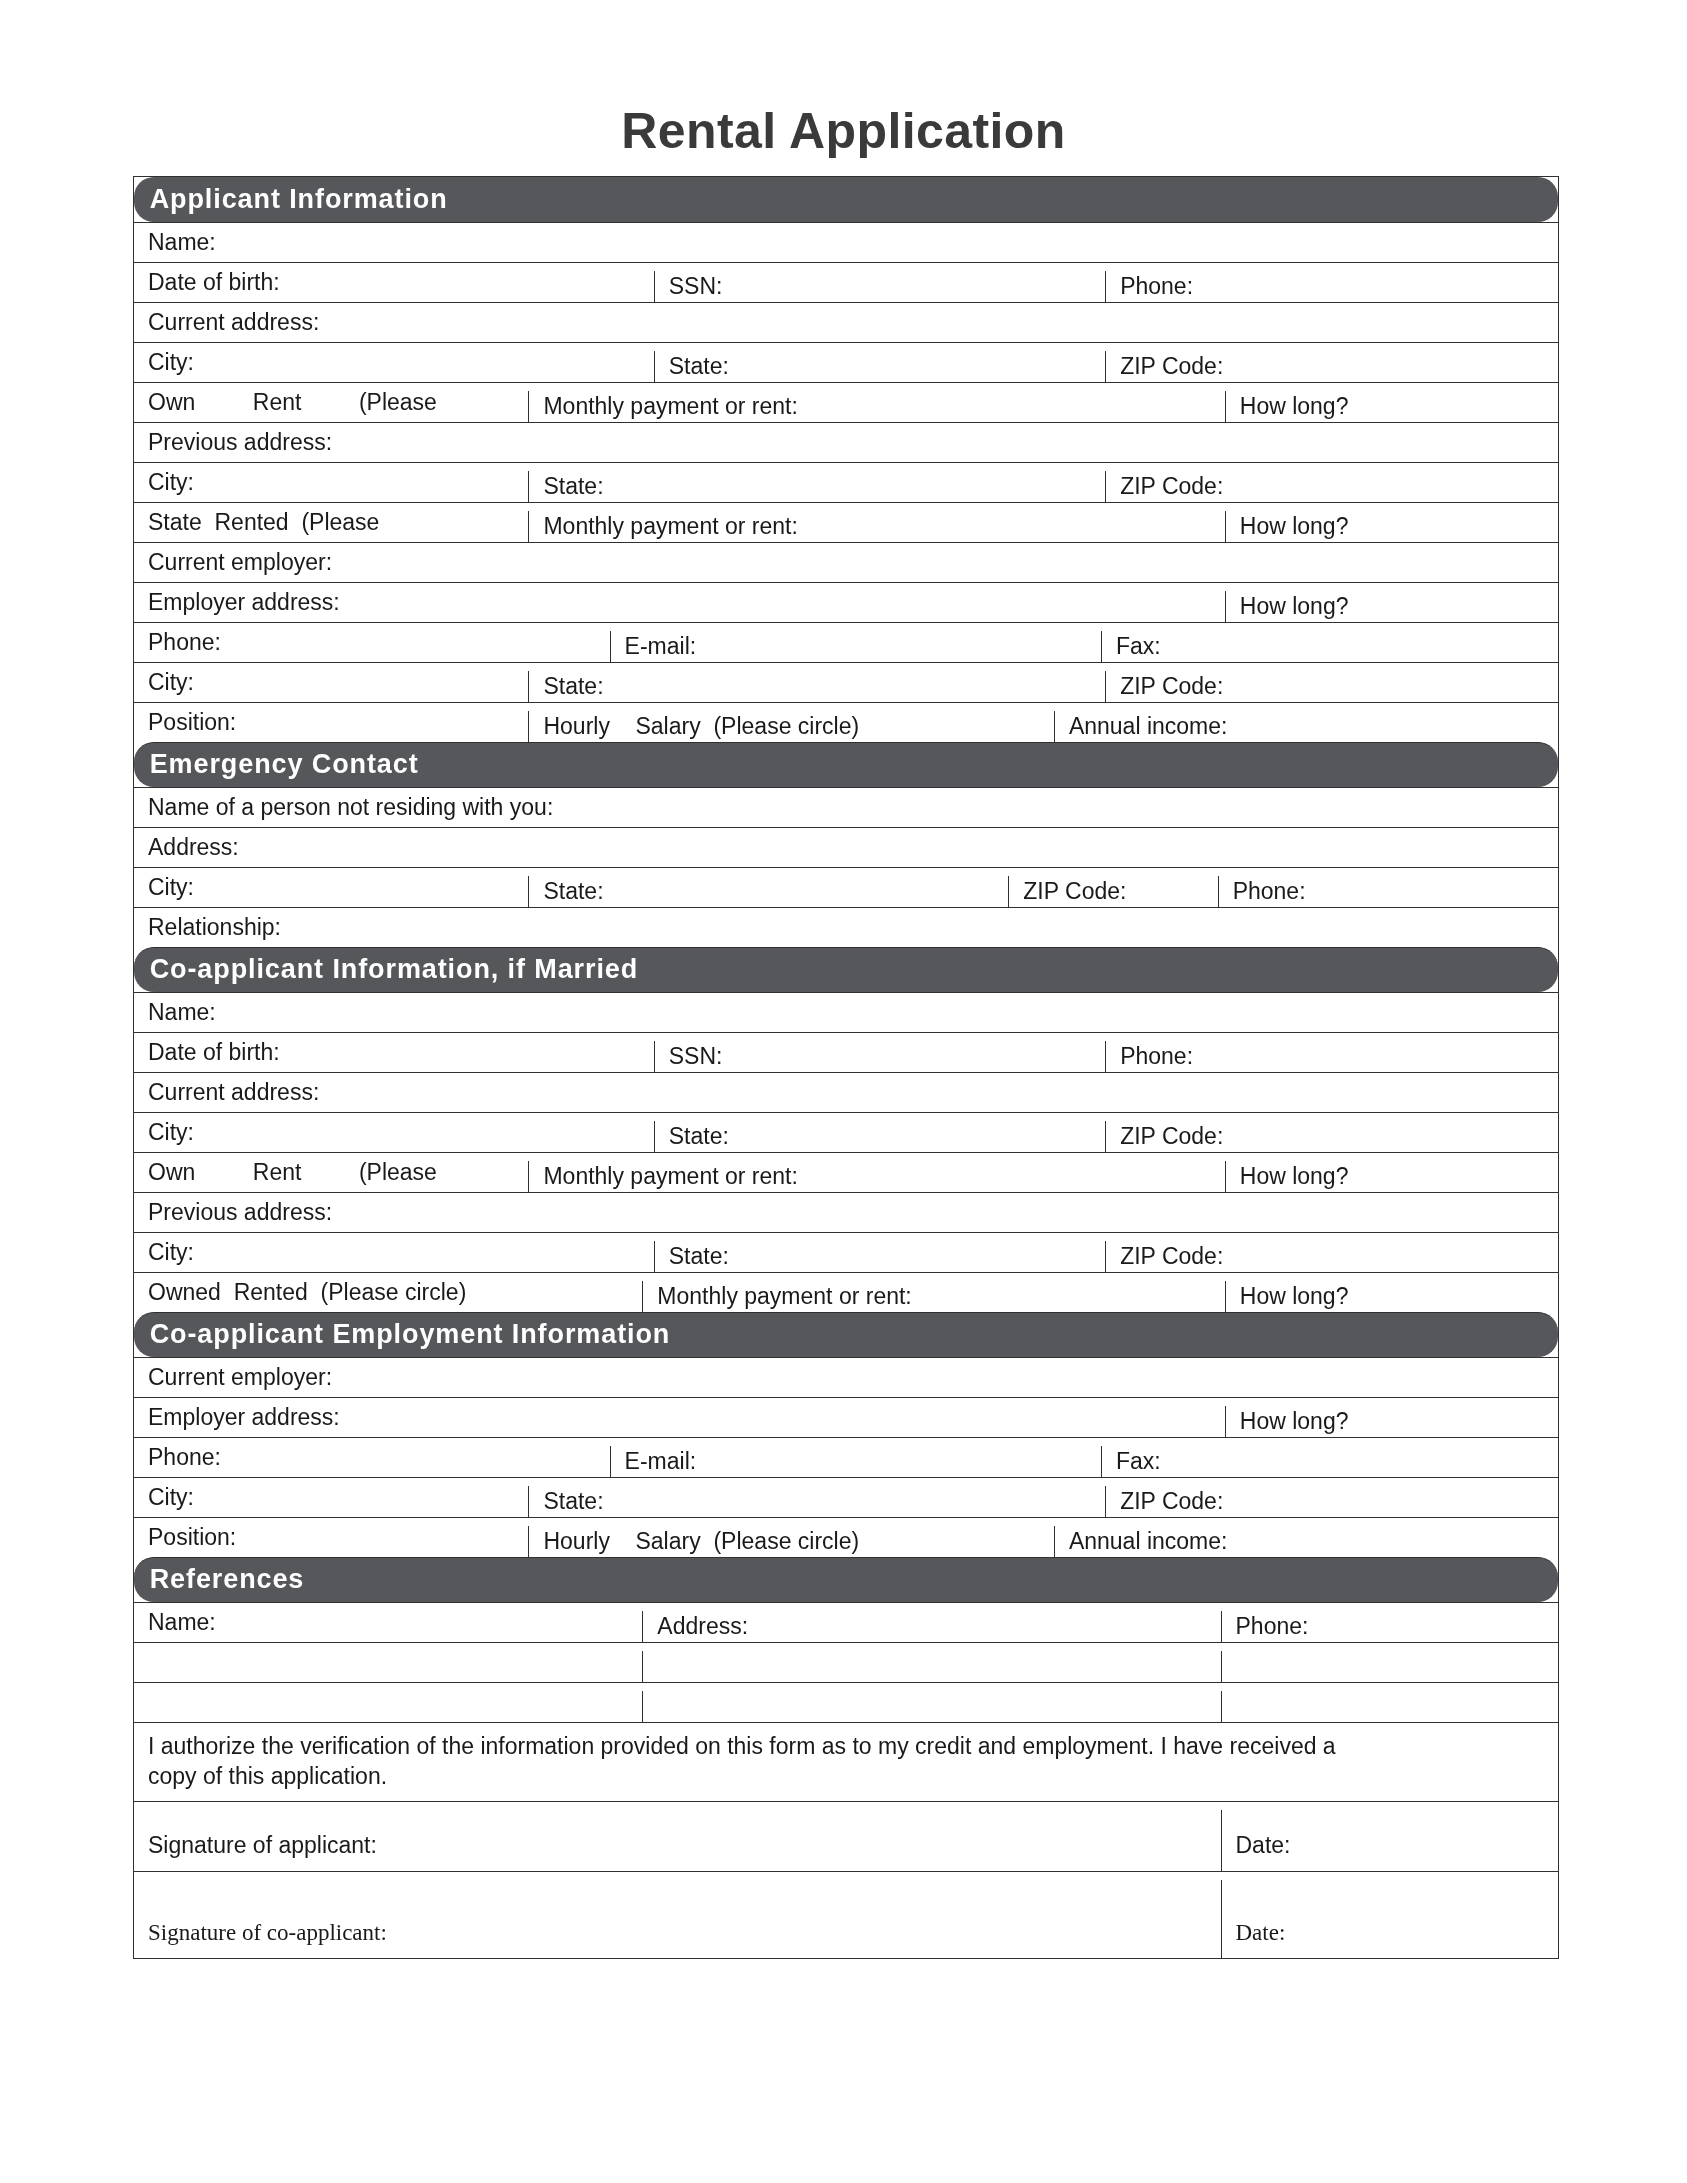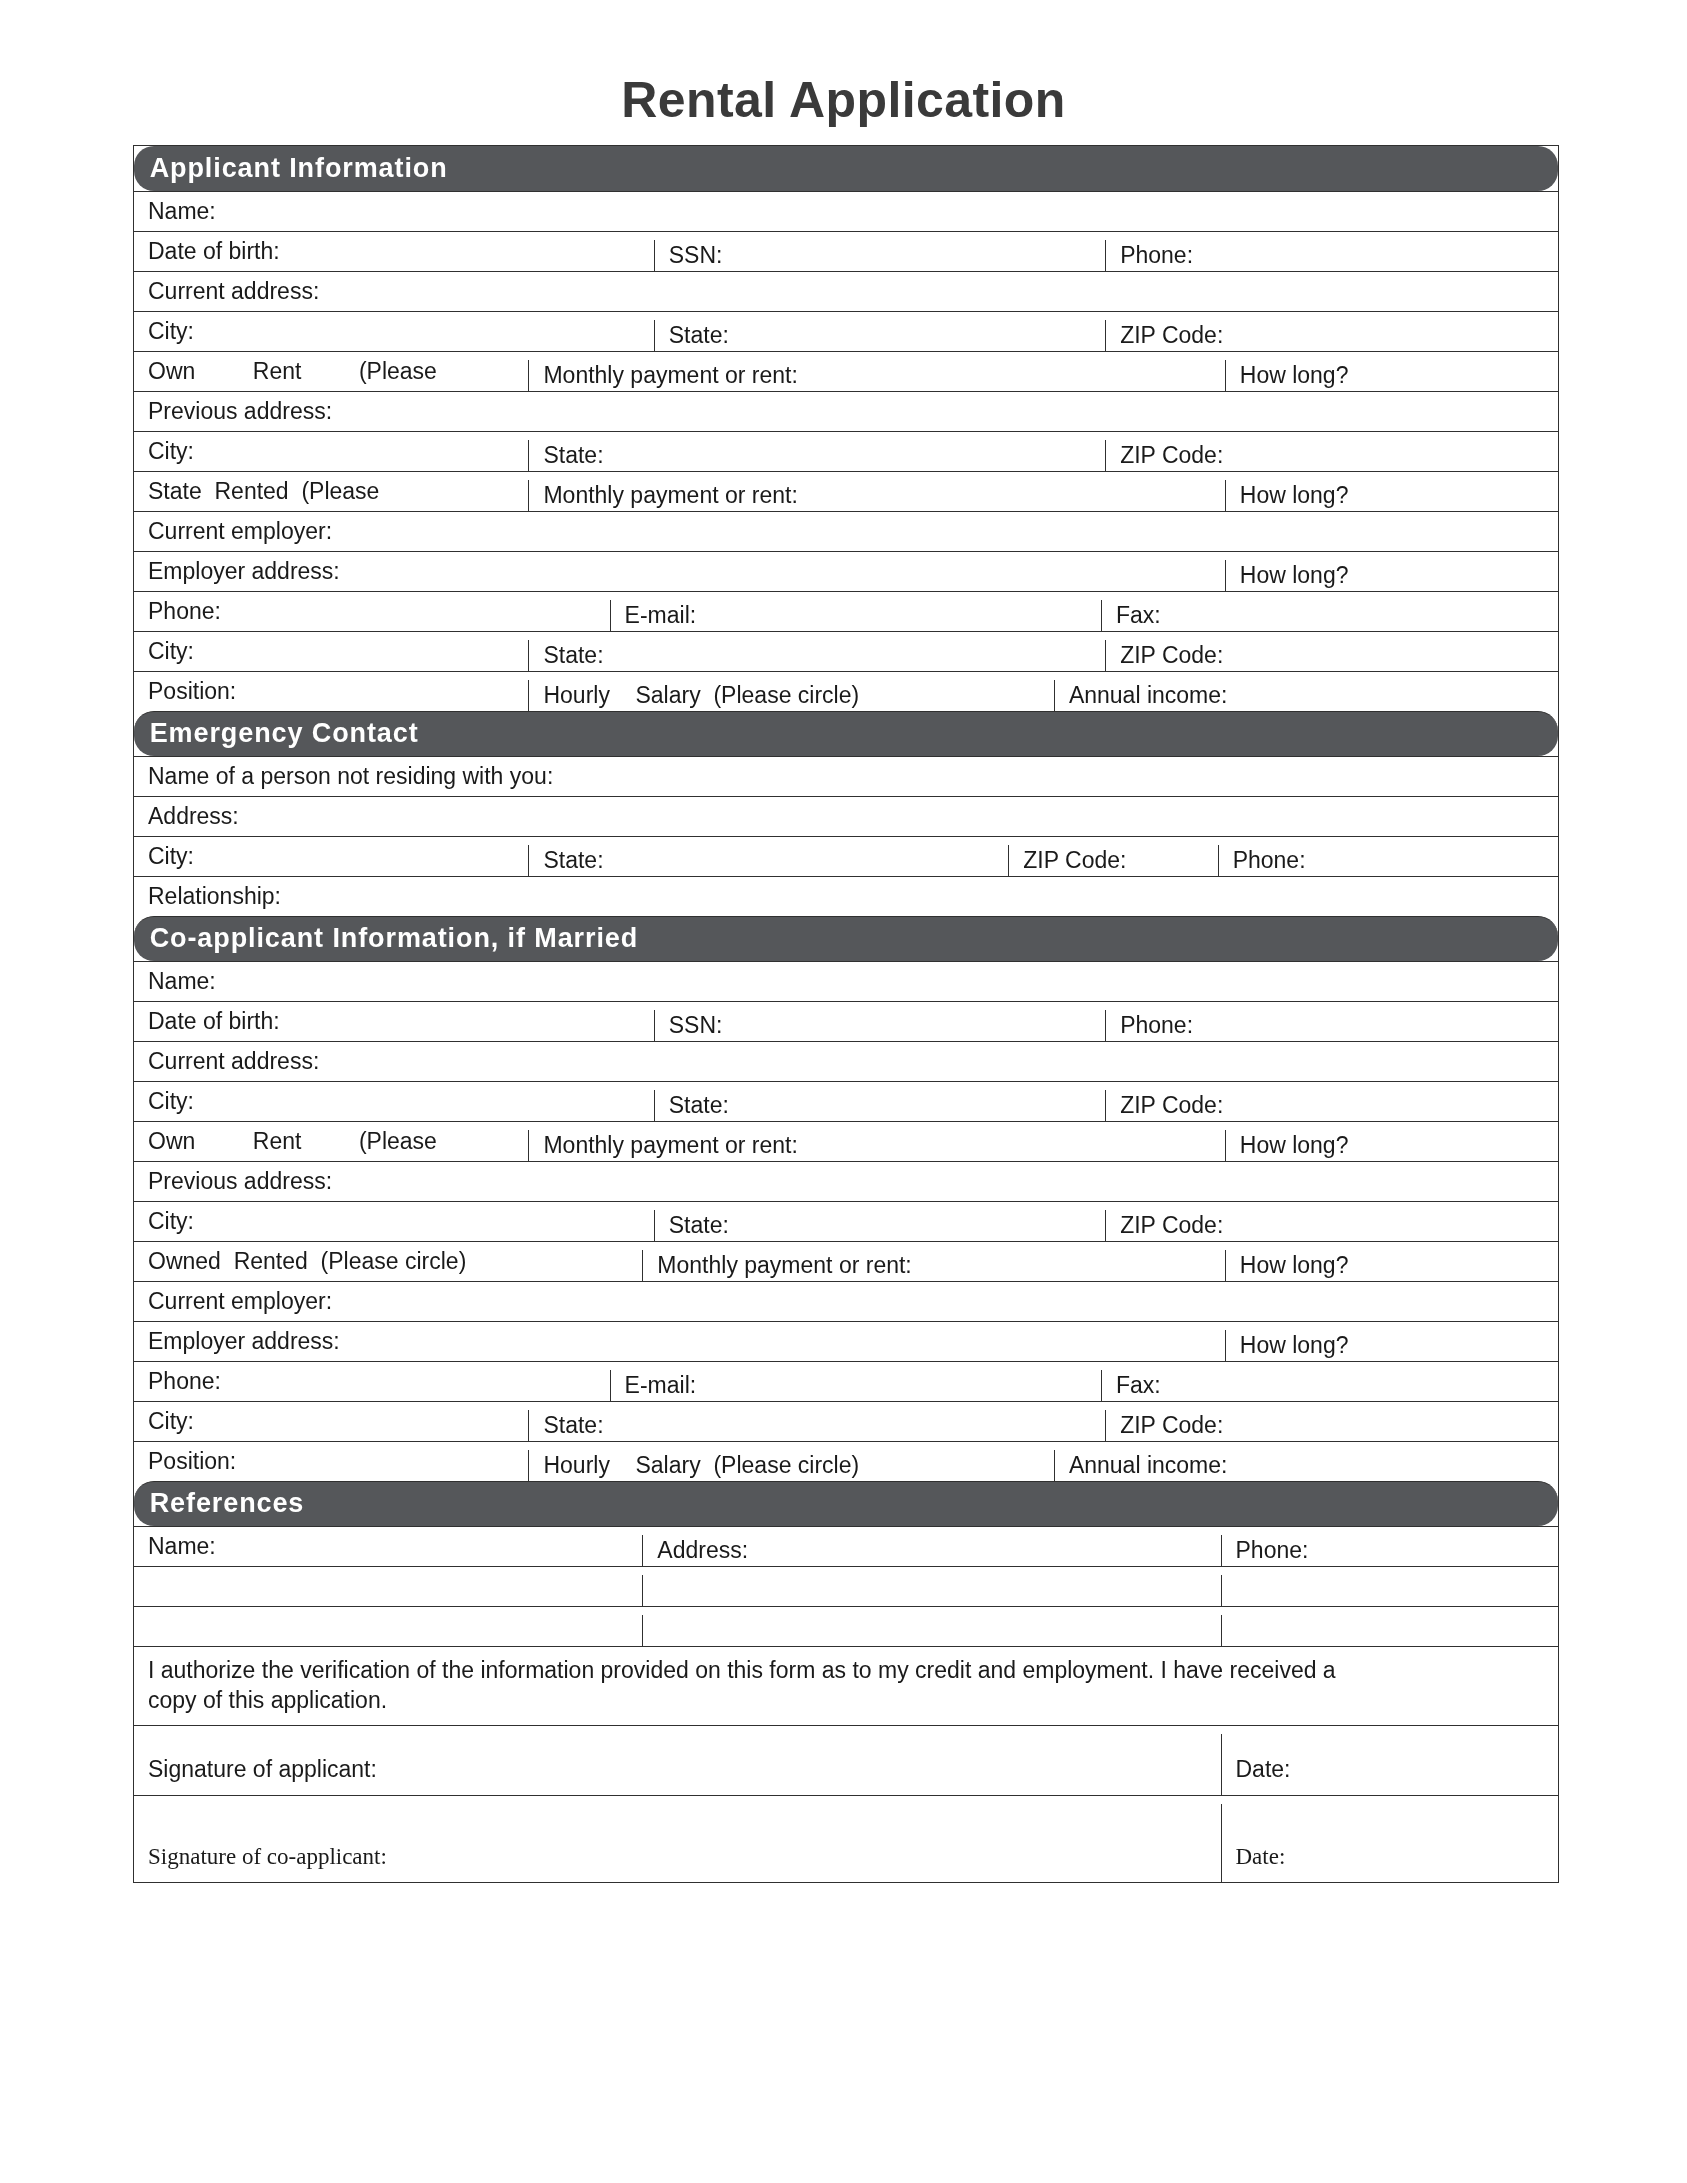--- a/index.html
+++ b/index.html
@@ -4,21 +4,21 @@
 <title>Rental Application</title>
 <style>
   html, body { margin:0; padding:0; }
   body {
     width:1687px; height:2184px;
     background:var(--page_bg, #ffffff);
     font-family:"Liberation Sans","DejaVu Sans",sans-serif;
     color:var(--body_text, #1a1a1a);
   }
   .title {
-    margin:0 0 15.7px 0; padding-top:71px;
+    margin:0 0 15.7px 0; padding-top:102px;
     text-align:center; font-weight:bold; font-size:50px;
     letter-spacing:0.4px; color:var(--title_text, #3a3a3a);
   }
   .form {
     margin-left:133px; width:1426px;
     border:1.7px solid var(--border, #303030);
     box-sizing:border-box;
   }
   .sec {
     height:45px; background:var(--header_bg, #55575a);
@@ -167,20 +167,21 @@
       <div class="cell w365">City:</div>
       <div class="cell w317">State:</div>
       <div class="cell fill">ZIP Code:</div>
     </div>
     <div class="row">
       <div class="cell w357 pre">Owned  Rented  (Please circle)</div>
       <div class="cell w409">Monthly payment or rent:</div>
       <div class="cell fill">How long?</div>
     </div>
 
+    <div class="sec">Co-applicant Employment Information</div>
     <div class="row">
       <div class="cell fill">Current employer:</div>
     </div>
     <div class="row">
       <div class="cell w766">Employer address:</div>
       <div class="cell fill">How long?</div>
     </div>
     <div class="row">
       <div class="cell w334">Phone:</div>
       <div class="cell w345">E-mail:</div>

